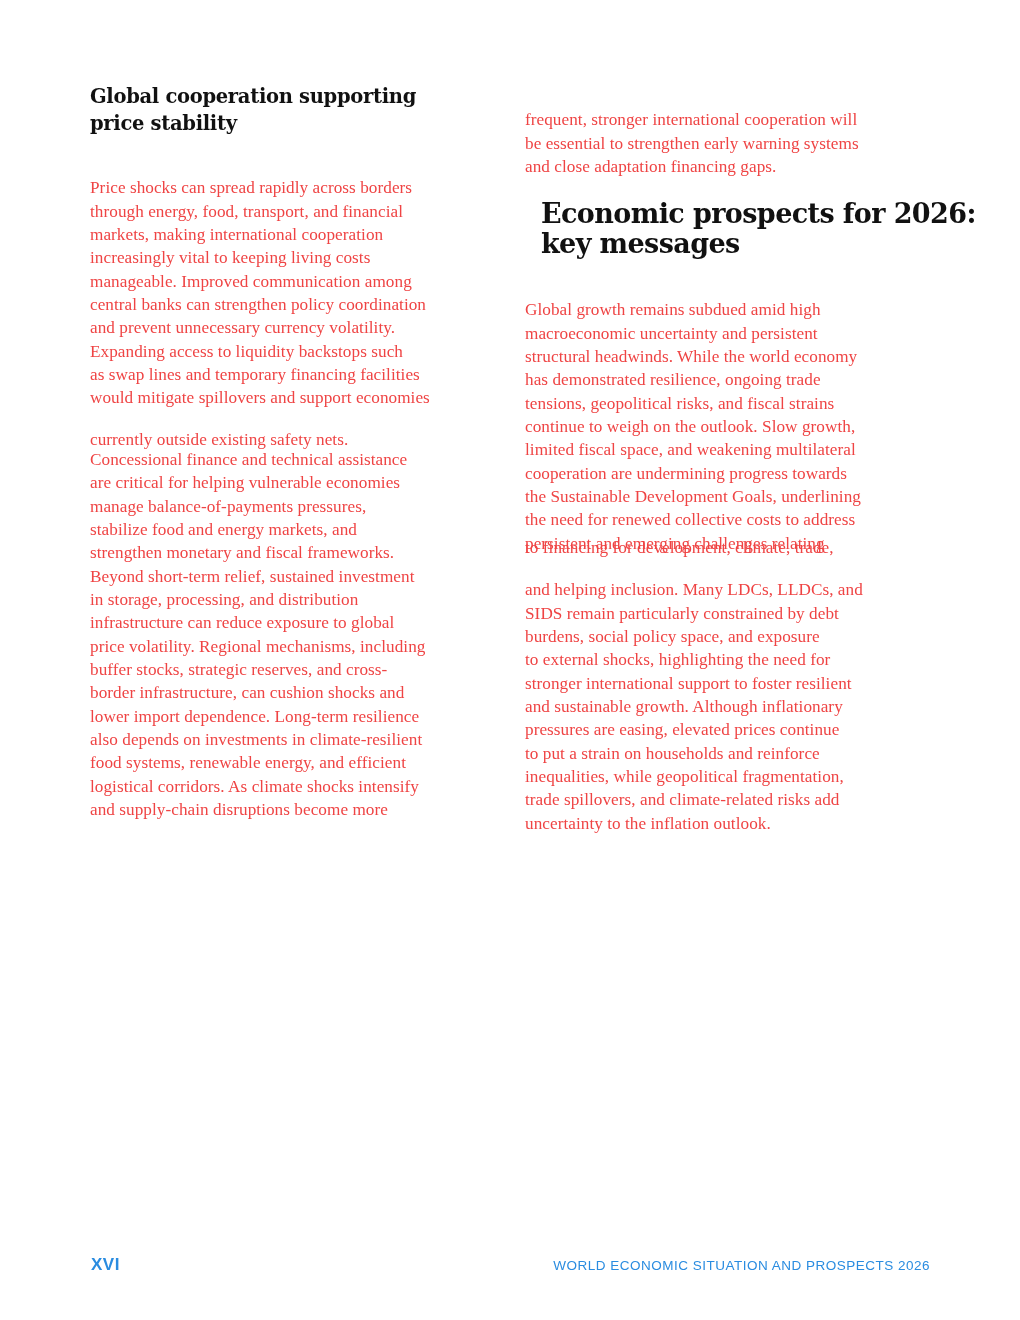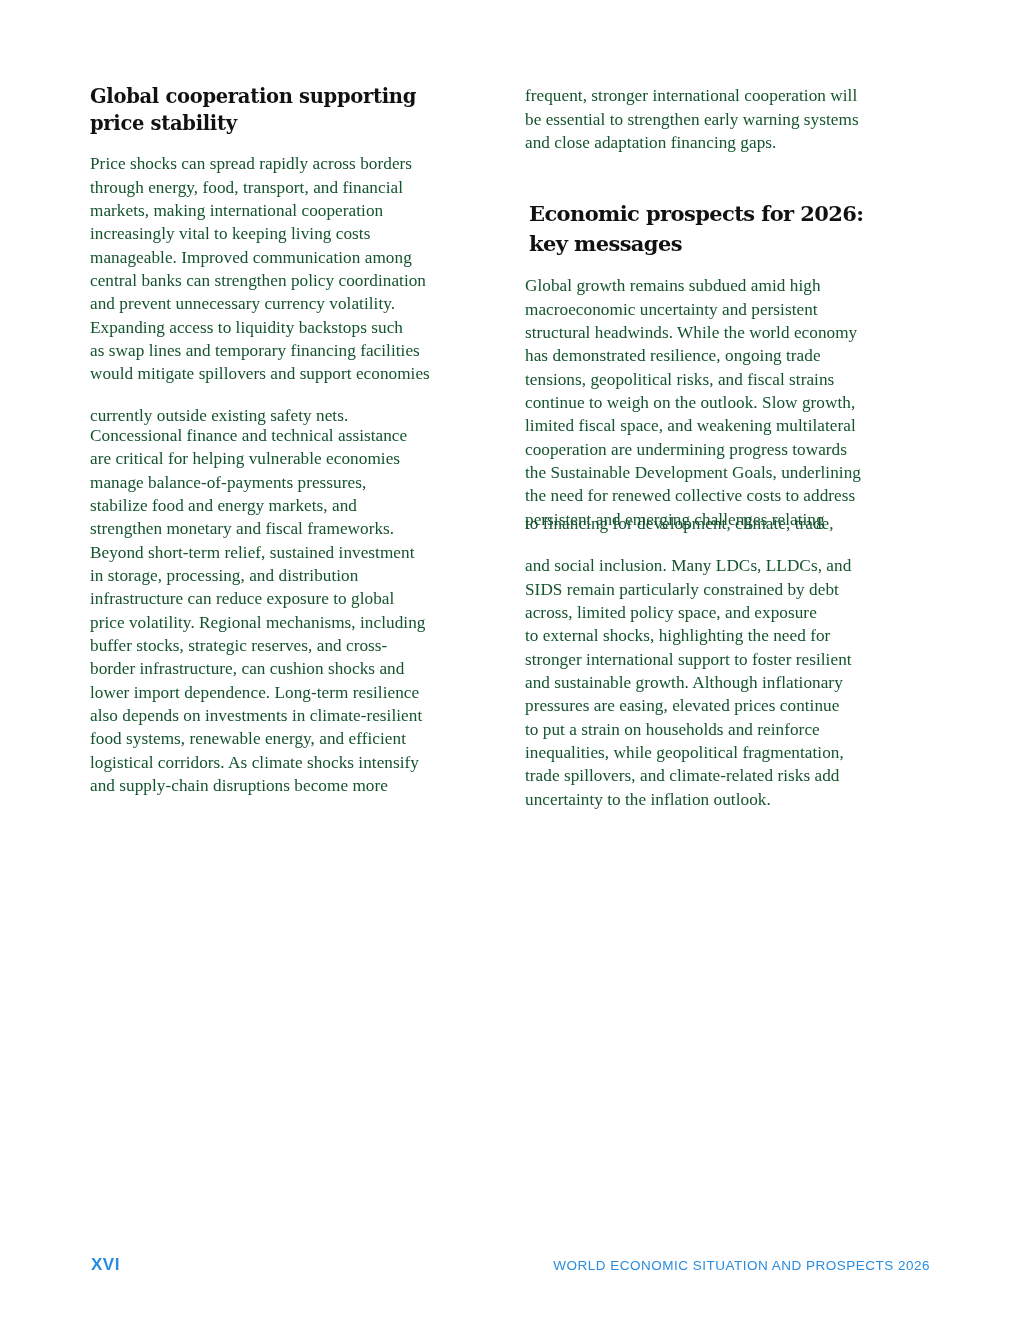--- a/index.html
+++ b/index.html
@@ -8,30 +8,30 @@
     .col { position: absolute; top: 0; }
     .col-left { left: 90px; width: 410px; }
     .col-right { left: 525px; width: 410px; }
     .h3 {
       position: absolute; left: 0;
       font-family: "DejaVu Serif", serif; font-weight: bold;
       font-size: 19.5px; line-height: 27px; color: #111111;
       white-space: nowrap; letter-spacing: -0.3px;
     }
     .h2 {
-      position: absolute; left: 4px;
+      position: absolute; left: 16px;
       font-family: "DejaVu Serif", serif; font-weight: bold;
-      font-size: 21px; line-height: 30px; color: #111111;
+      font-size: 27px; line-height: 30px; color: #111111;
       white-space: nowrap; letter-spacing: -0.6px;
     }
     .line {
       position: absolute; left: 0;
       font-family: "Liberation Serif", serif;
-      font-size: 17.2px; line-height: 23px; color: #14532d;
-      white-space: nowrap; letter-spacing: 0.05px;
+      font-size: 17.2px; line-height: 23px; color: #ef4444;
+      white-space: nowrap; letter-spacing: 0.05px; margin-top: 24px;
     }
     .footer-page {
       position: absolute; left: 91px; top: 1255px;
       font-family: "Liberation Sans", sans-serif; font-weight: bold;
       font-size: 17px; color: #2a8ce0; letter-spacing: 0.5px;
     }
     .footer-title {
       position: absolute; right: 90px; top: 1258px;
       font-family: "Liberation Sans", sans-serif;
       font-size: 13.5px; color: #2a8ce0; letter-spacing: 0.5px;
@@ -100,23 +100,23 @@
       <div class="line" style="top:321px">structural headwinds. While the world economy</div>
       <div class="line" style="top:344px">has demonstrated resilience, ongoing trade</div>
       <div class="line" style="top:367.5px">tensions, geopolitical risks, and fiscal strains</div>
       <div class="line" style="top:391px">continue to weigh on the outlook. Slow growth,</div>
       <div class="line" style="top:414px">limited fiscal space, and weakening multilateral</div>
       <div class="line" style="top:437.5px">cooperation are undermining progress towards</div>
       <div class="line" style="top:461px">the Sustainable Development Goals, underlining</div>
       <div class="line" style="top:484px">the need for renewed collective costs to address</div>
       <div class="line" style="top:507.5px">persistent and emerging challenges relating</div>
       <div class="line" style="top:512px">to financing for development, climate, trade,</div>
-      <div class="line" style="top:554px">and social inclusion. Many LDCs, LLDCs, and</div>
+      <div class="line" style="top:554px">and helping inclusion. Many LDCs, LLDCs, and</div>
       <div class="line" style="top:577.5px">SIDS remain particularly constrained by debt</div>
-      <div class="line" style="top:601px">across, limited policy space, and exposure</div>
+      <div class="line" style="top:601px">burdens, social policy space, and exposure</div>
       <div class="line" style="top:624px">to external shocks, highlighting the need for</div>
       <div class="line" style="top:647.5px">stronger international support to foster resilient</div>
       <div class="line" style="top:671px">and sustainable growth. Although inflationary</div>
       <div class="line" style="top:694px">pressures are easing, elevated prices continue</div>
       <div class="line" style="top:717.5px">to put a strain on households and reinforce</div>
       <div class="line" style="top:741px">inequalities, while geopolitical fragmentation,</div>
       <div class="line" style="top:764px">trade spillovers, and climate-related risks add</div>
       <div class="line" style="top:787.5px">uncertainty to the inflation outlook.</div>
     </div>
   </div>

